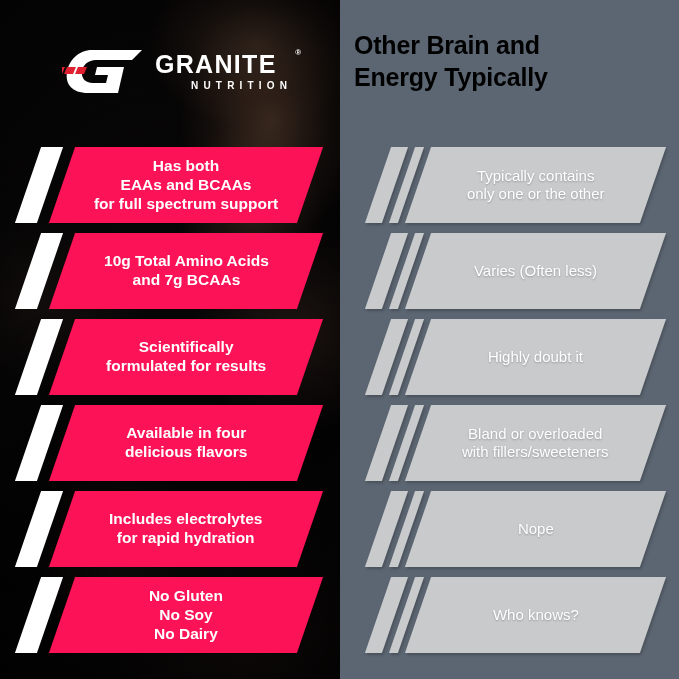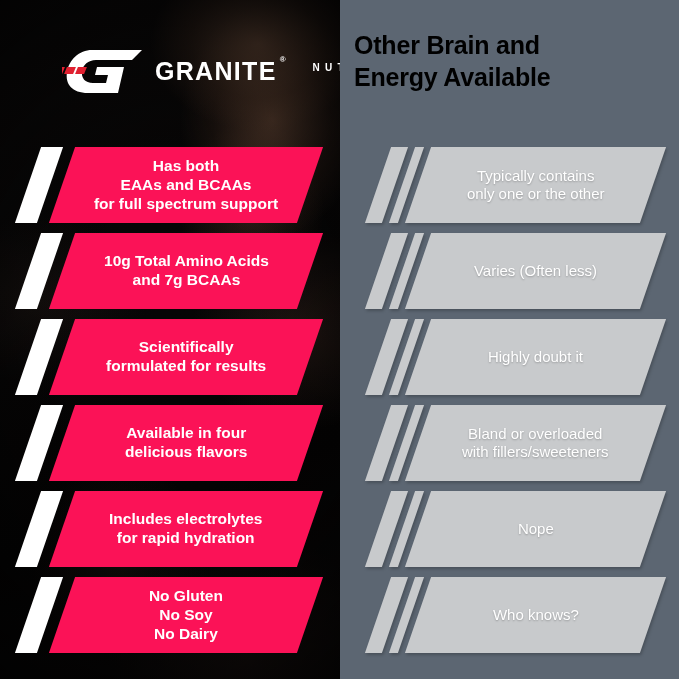--- a/index.html
+++ b/index.html
@@ -68,21 +68,21 @@
     gap: 9px;
   }
   .logo-mark {
     position: relative;
     width: 84px;
     height: 50px;
     flex: 0 0 auto;
   }
   .logo-wordmark {
     display: flex;
-    flex-direction: row;
+    flex-direction: column;
     justify-content: center;
     line-height: 1;
     padding-bottom: 2px;
   }
   .logo-granite {
     position: relative;
     color: #ffffff;
     font-size: 25px;
     font-weight: 700;
     letter-spacing: 1.3px;
@@ -266,21 +266,21 @@
 No Soy
 No Dairy</span>
         </div>
       </div>
     </div>
   </div>
 
   <div class="col col-right">
     <div class="right-header">
       <div>Other Brain and</div>
-      <div>Energy Available</div>
+      <div>Energy Typically</div>
     </div>
 
     <div class="rows">
       <div class="row">
         <div class="slash-grey-a"></div>
         <div class="slash-grey-b"></div>
         <div class="banner banner-grey">
           <span class="banner-text">Typically contains
 only one or the other</span>
         </div>

